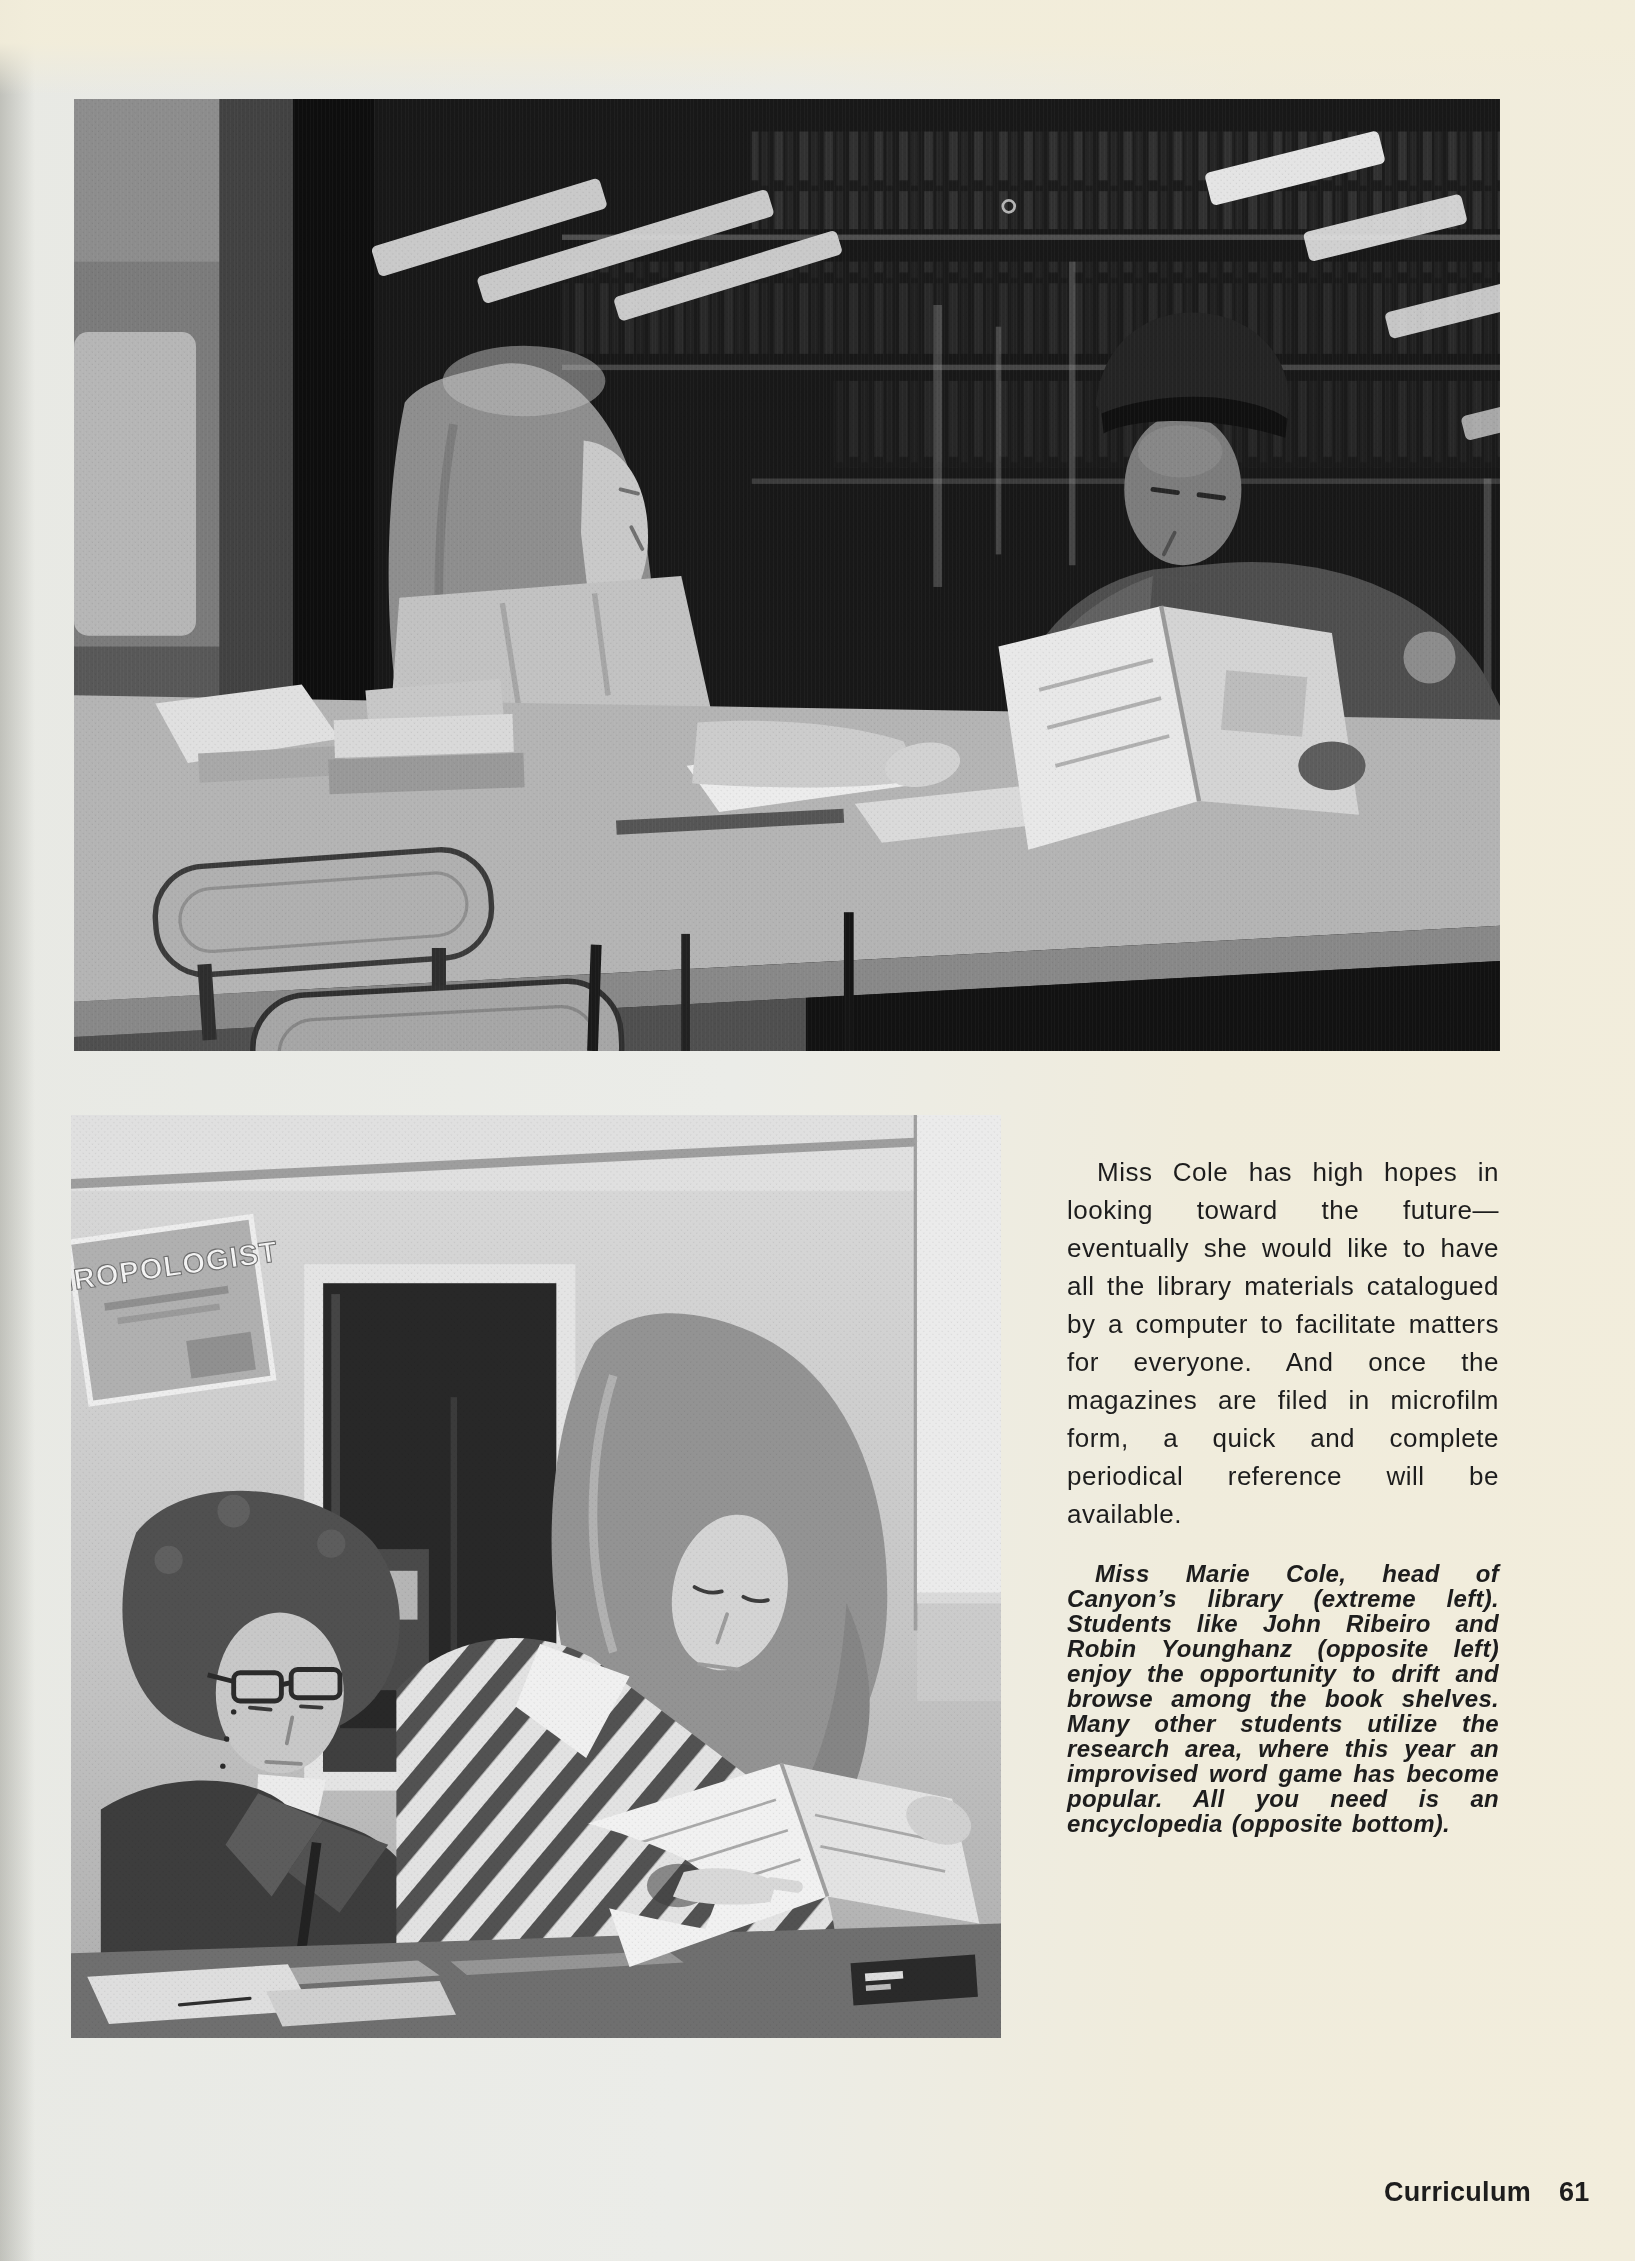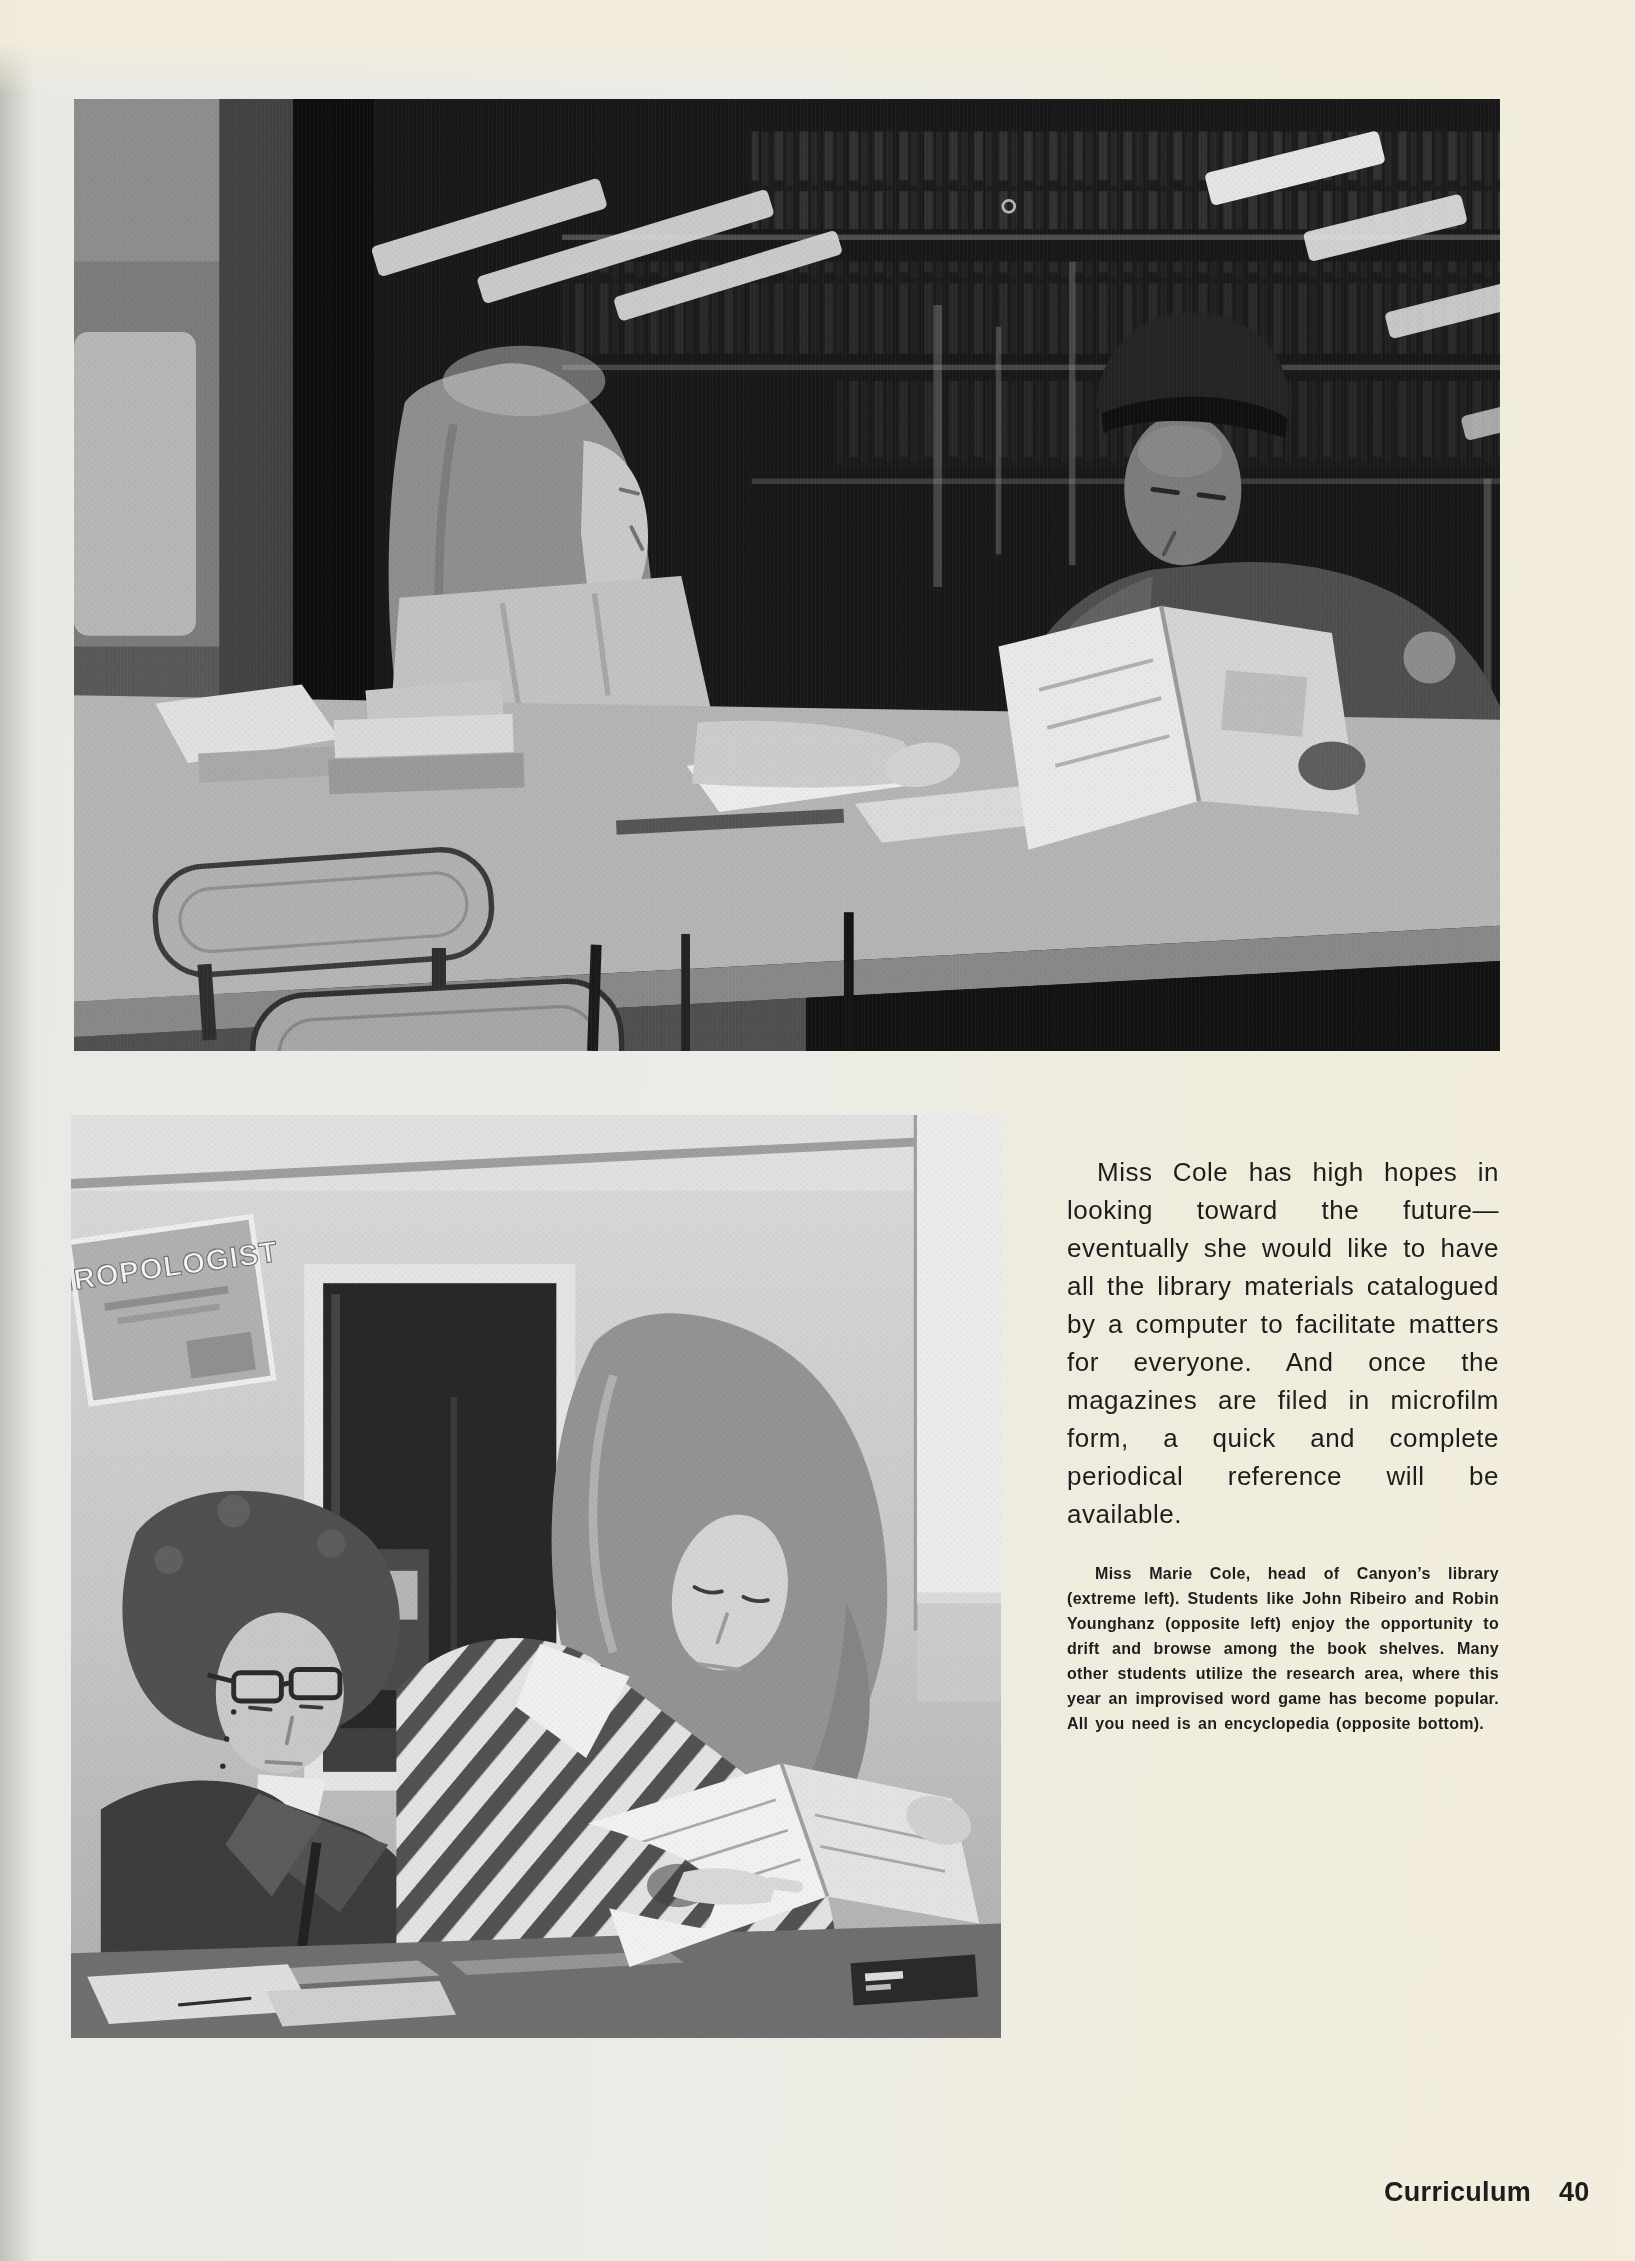--- a/index.html
+++ b/index.html
@@ -22,22 +22,22 @@
   .photo-bottom { left:71px; top:1115px; width:930px; height:923px; background:#c9c9c9; }
   .photo-top .band { position:absolute; inset:0; pointer-events:none; opacity:.5;
     background:repeating-linear-gradient(90deg, rgba(255,255,255,.06) 0 1.1px, rgba(0,0,0,0) 1.1px 3.8px); }
 
   .text-col { position:absolute; left:1067px; top:1153px; width:432px; }
   .lead {
     margin:0 0 28px 0; font-size:26px; line-height:38px; letter-spacing:0.5px; word-spacing:2.7px;
     text-align:justify; text-indent:30px; color:var(--ink,#1d1d1d);
   }
   .caption {
-    margin:0; font-size:16px; line-height:25px; font-weight:700; letter-spacing:0.3px; word-spacing:2.2px;
-    text-align:justify; text-indent:28px; color:var(--ink,#1d1d1d);
+    margin:0; font-size:24px; line-height:25px; font-weight:700; letter-spacing:0.3px; word-spacing:2.2px;
+    text-align:justify; text-indent:28px; color:var(--ink,#1d1d1d);font-style:italic;
   }
   .footer {
     position:absolute; left:1384px; top:2177px; display:flex; gap:28px; align-items:baseline;
     font-size:27px; font-weight:700; letter-spacing:0.3px; color:var(--ink,#1d1d1d);text-align:right;
   }
 </style>
 </head>
 <body>
 
 <div class="page">
@@ -295,17 +295,17 @@
     </svg>
   </figure>
 
   <div class="text-col">
     <p class="lead">Miss Cole has high hopes in looking toward the future—eventually she would like to have all the library materials catalogued by a computer to facilitate matters for everyone. And once the magazines are filed in microfilm form, a quick and complete periodical reference will be available.</p>
     <p class="caption">Miss Marie Cole, head of Canyon’s library (extreme left). Students like John Ribeiro and Robin Younghanz (opposite left) enjoy the opportunity to drift and browse among the book shelves. Many other students utilize the research area, where this year an improvised word game has become popular. All you need is an encyclopedia (opposite bottom).</p>
   </div>
 
   <div class="footer">
     <span>Curriculum</span>
-    <span>40</span>
+    <span>61</span>
   </div>
 
 </div>
 
 
 </body></html>

